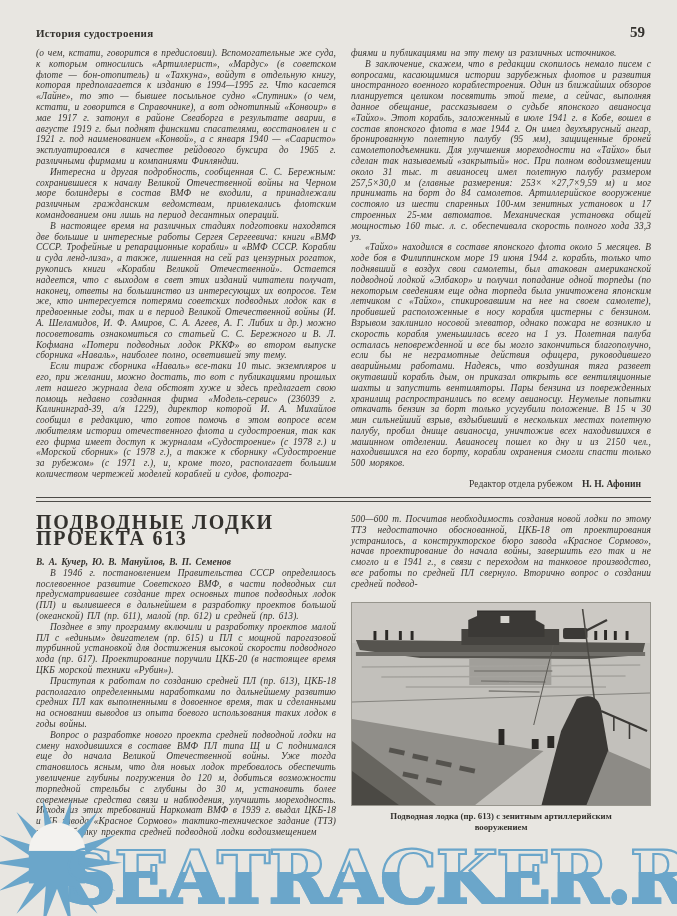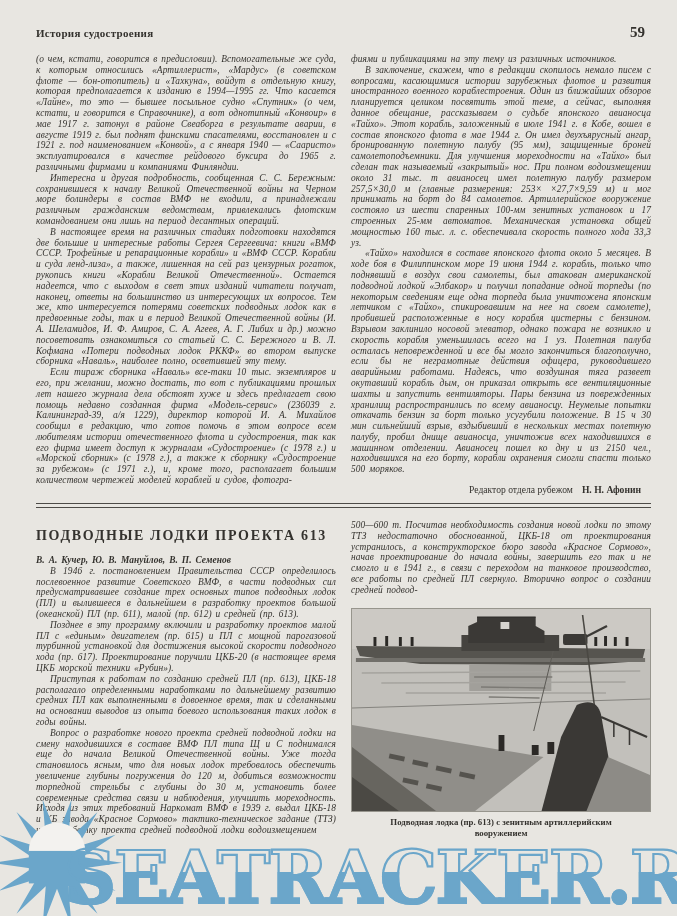--- a/index.html
+++ b/index.html
@@ -10,21 +10,21 @@
     overflow:hidden;
     position:relative;
   }
   .page {
     position:absolute; inset:0;
     box-sizing:border-box;
     padding:24px 26px 0 36px;
     background:linear-gradient(180deg,#eae8e3 0%,#e7e5e0 70%,#edecе8 88%,#f5f4f1 100%);
     background-color:#e8e6e1;
   }
-  .hdr { display:flex; justify-content:space-between; align-items:baseline; margin-bottom:13px; }
+  .hdr { display:flex; justify-content:space-between; align-items:baseline; margin-bottom:7px; }
   .hdr-title { font-weight:bold; font-size:11px; letter-spacing:.3px; }
   .hdr-page { font-weight:bold; font-size:15px; padding-right:6px; }
 
   .cols { display:grid; grid-template-columns:1fr 1fr; column-gap:15px; }
   .col { min-width:0; }
   .col p {
     margin:0;
     font-size:9.4px;
     line-height:10.8px;
     text-align:justify;
@@ -41,22 +41,22 @@
   }
   .editor .name { font-weight:bold; }
 
   .rule {
     height:3px; margin:8px 0 12px;
     border-top:1.8px solid #4d4b47;
     border-bottom:1px solid #4d4b47;
   }
 
   .h2 {
-    font-size:14px; font-weight:bold; letter-spacing:1.7px;
-    margin:8px 0 11px; line-height:16px;
+    font-size:20px; font-weight:bold; letter-spacing:1.7px;
+    margin:0 0 11px; line-height:16px;
   }
   .authors { font-size:9.7px; font-weight:bold; margin:0 0 13px; letter-spacing:.2px; }
 
   .photo-fig { margin:12px 0 0; }
   .photo-frame { border:1px solid #97958d; line-height:0; background:#c2c0bb; }
   .photo-frame svg { display:block; width:100%; height:202px; }
   .caption {
     font-size:8.8px; font-weight:bold; text-align:center;
     line-height:11px; margin-top:5px; padding:0 16px;
   }

